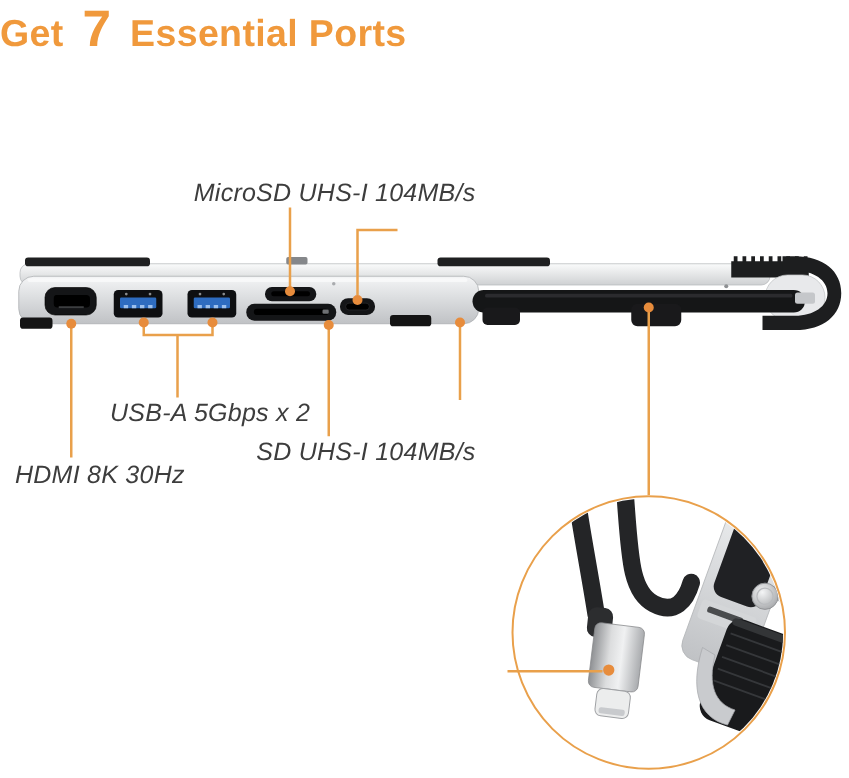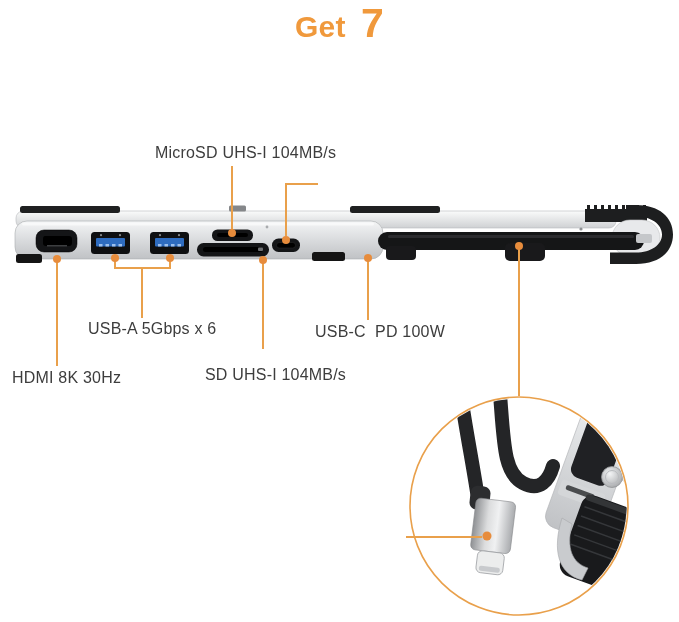--- a/index.html
+++ b/index.html
@@ -2,48 +2,48 @@
 <html style="--accent: #E9A04B; --dot: #E78C3C; --title: #F0993C; --text: #3D3D3D;"><head>
 <meta charset="utf-8">
 <style>
   html,body{margin:0;padding:0;background:#ffffff;}
   .stage{
     position:relative;width:679px;height:622px;background:#fff;overflow:hidden;
     font-family:"Liberation Sans",sans-serif;
   }
   .title{
     position:absolute;top:0;left:0;width:679px;height:46px;
-    display:flex;justify-content:center;align-items:baseline;gap:15px;
+    display:flex;align-items:baseline;gap:15px;
     font-weight:700;font-size:30px;color:var(--title,#F0993C);letter-spacing:.3px;
   }
   .title .num{font-size:41px;}
   .callout{
-    position:absolute;font-size:16px;color:var(--text,#3D3D3D);
-    white-space:pre;letter-spacing:.2px;
+    position:absolute;font-size:20px;color:var(--text,#3D3D3D);
+    white-space:pre;letter-spacing:.2px;font-style:italic;
   }
   svg{position:absolute;top:0;left:0;}
   .lead{stroke:var(--accent,#E9A04B);stroke-width:2;fill:none;}
   .dot{fill:var(--dot,#E78C3C);}
   .ring{fill:#ffffff;stroke:var(--accent,#E9A04B);stroke-width:1.6;}
 </style>
 </head>
 <body>
 
 <div class="stage">
 
   <div class="title">
     <span>Get</span>
     <span class="num">7</span>
+    <span>Essential Ports</span>
   </div>
 
   <div class="callout" style="left:155px;top:144px">MicroSD UHS-I 104MB/s</div>
-  <div class="callout" style="left:88px;top:320px">USB-A 5Gbps x 6</div>
+  <div class="callout" style="left:88px;top:320px">USB-A 5Gbps x 2</div>
   <div class="callout" style="left:12px;top:369px">HDMI 8K 30Hz</div>
-  <div class="callout" style="left:205px;top:366px">SD UHS-I 104MB/s</div>
-  <div class="callout" style="left:315px;top:323px">USB-C  PD 100W</div>
+  <div class="callout" style="left:205px;top:351px">SD UHS-I 104MB/s</div>
 
   <svg width="679" height="622" viewBox="0 0 679 622">
     <defs>
       <linearGradient id="silverV" x1="0" y1="0" x2="0" y2="1">
         <stop offset="0" stop-color="#f4f5f6"></stop>
           <stop offset="0.45" stop-color="#dcdee0"></stop>
           <stop offset="1" stop-color="#c0c2c5"></stop>
       </linearGradient>
       <linearGradient id="silverTop" x1="0" y1="0" x2="0" y2="1">
         <stop offset="0" stop-color="#fafbfb"></stop>

